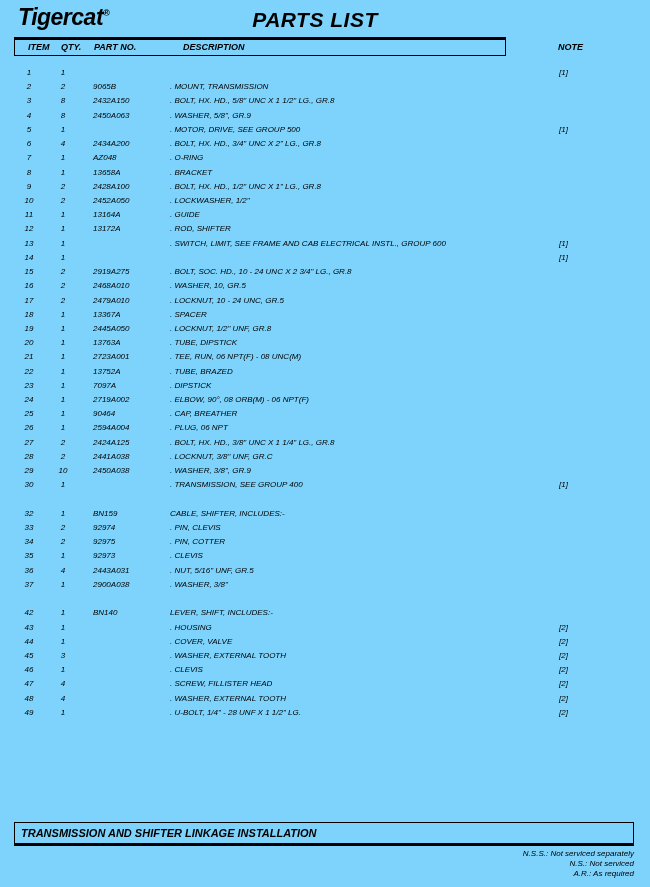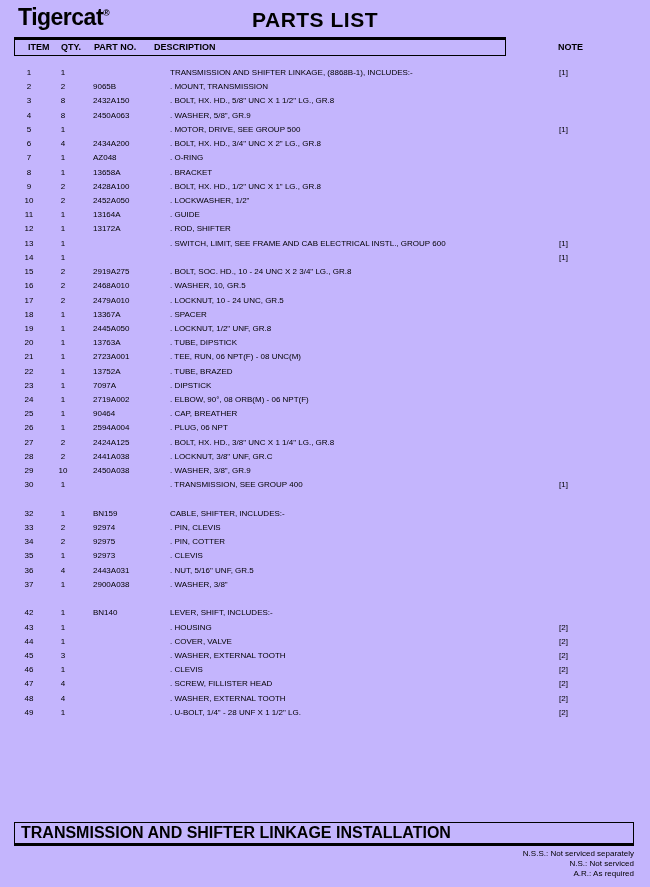--- a/index.html
+++ b/index.html
@@ -1,23 +1,24 @@
 <!DOCTYPE html>
 <html><head>
 <meta charset="utf-8">
 <style>
   html, body { margin: 0; padding: 0; background: #fff; }
   .page {
     position: relative;
     width: 650px;
     height: 887px;
-    background: #c4b5fd;
+    background: #7dd3fc;
     font-family: "Liberation Sans", sans-serif;
     color: #000;
     overflow: hidden;
+    font-style: italic;
   }
   .logo {
     position: absolute;
     left: 18px; top: 4px;
     font-size: 23px;
     font-weight: bold;
     letter-spacing: -0.5px;
   }
   .logo .reg {
     font-size: 9px;
@@ -42,21 +43,21 @@
     border-right: 1px solid #000;
     box-sizing: border-box;
     font-size: 9px;
     font-weight: bold;
     line-height: 14px;
   }
   .thead span { position: absolute; top: 0; white-space: nowrap; }
   .th-item { left: 13px; }
   .th-qty  { left: 46px; }
   .th-part { left: 79px; }
-  .th-desc { left: 139px; }
+  .th-desc { left: 168px; }
   .th-note { left: 543px; text-align: right; }
   .tbody {
     position: absolute;
     left: 14px; top: 66px;
     width: 620px;
   }
   .row {
     position: relative;
     height: 14.22px;
     line-height: 14.22px;
@@ -70,21 +71,21 @@
   .c-part { left: 79px; }
   .c-desc { left: 156px; }
   .c-note { left: 545px; }
   .footer-box {
     position: absolute;
     left: 14px; top: 822px;
     width: 620px; height: 24px;
     box-sizing: border-box;
     border: 1px solid #000;
     border-bottom: 3px solid #000;
-    font-size: 16px;
+    font-size: 11px;
     font-weight: bold;
     line-height: 20px;
     padding-left: 6px;
   }
   .legend {
     position: absolute;
     right: 16px; top: 849px;
     text-align: right;
     font-size: 8px;
     line-height: 10px;
@@ -113,21 +114,20 @@
     <span class="th-part">PART NO.</span>
     <span class="th-desc">DESCRIPTION</span>
     <span class="th-note">NOTE</span>
   </div>
 
   <div class="tbody">
     <div class="row">
       <span class="c-item">1</span>
       <span class="c-qty">1</span>
       <span class="c-part"></span>
-      <span class="c-desc">TRANSMISSION AND SHIFTER LINKAGE, (8868B-1), INCLUDES:-</span>
       <span class="c-note">[1]</span>
     </div>
 
     <div class="row">
       <span class="c-item">2</span>
       <span class="c-qty">2</span>
       <span class="c-part">9065B</span>
       <span class="c-desc">. MOUNT, TRANSMISSION</span>
       <span class="c-note"></span>
     </div>

